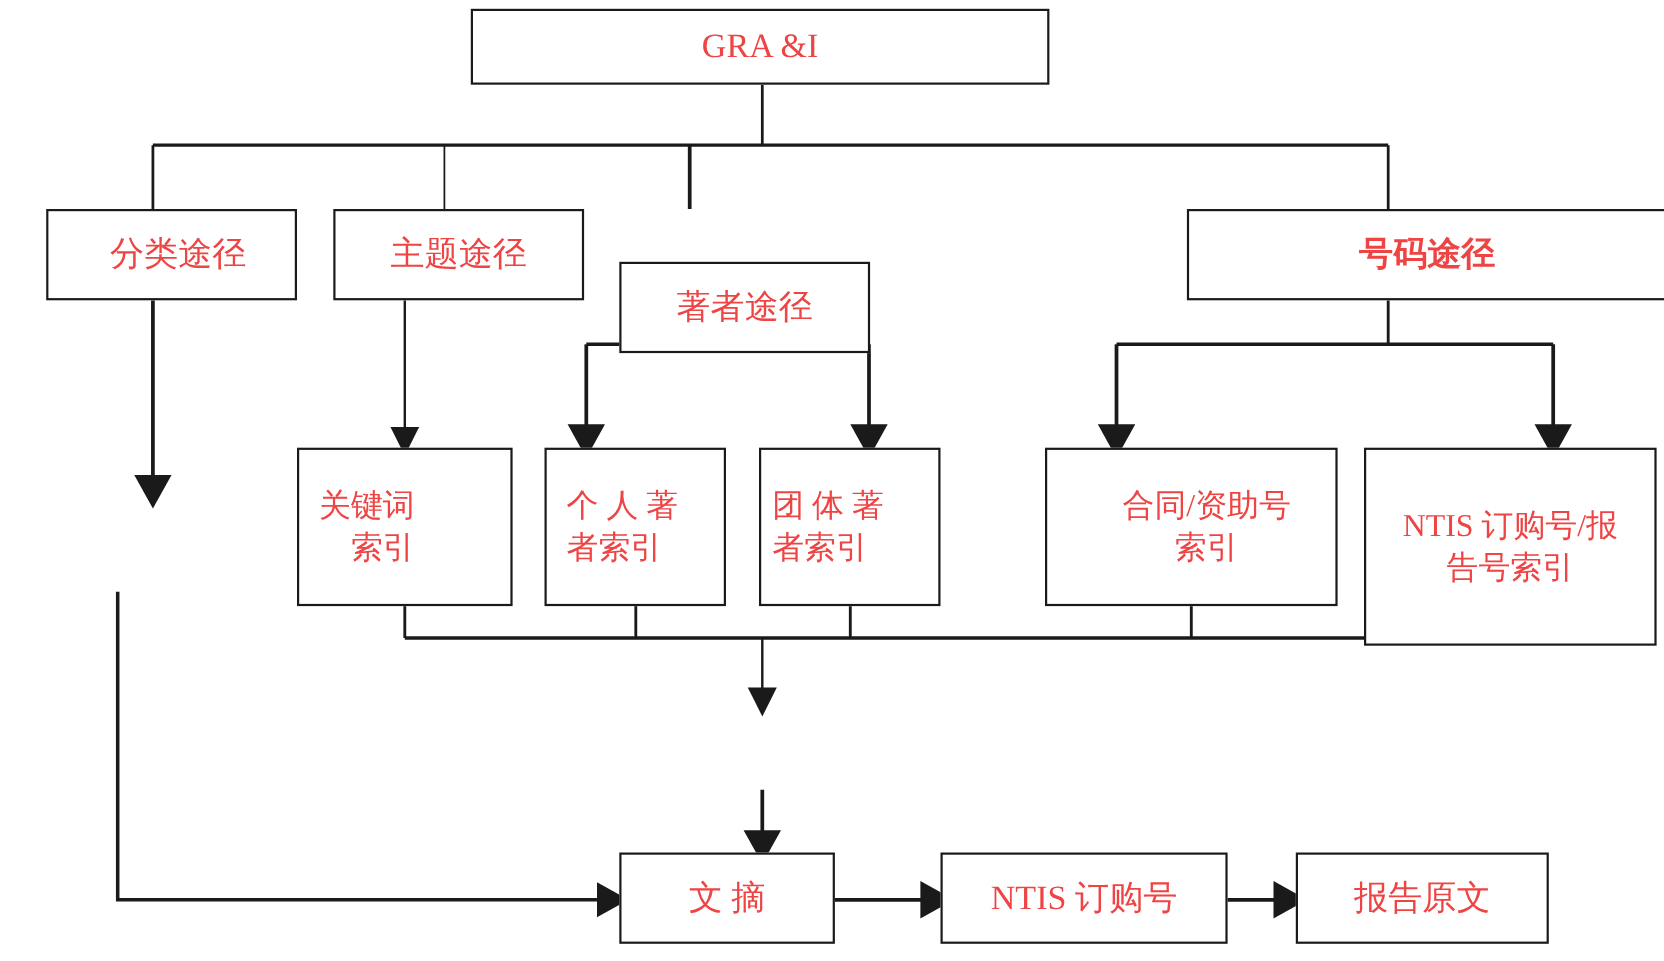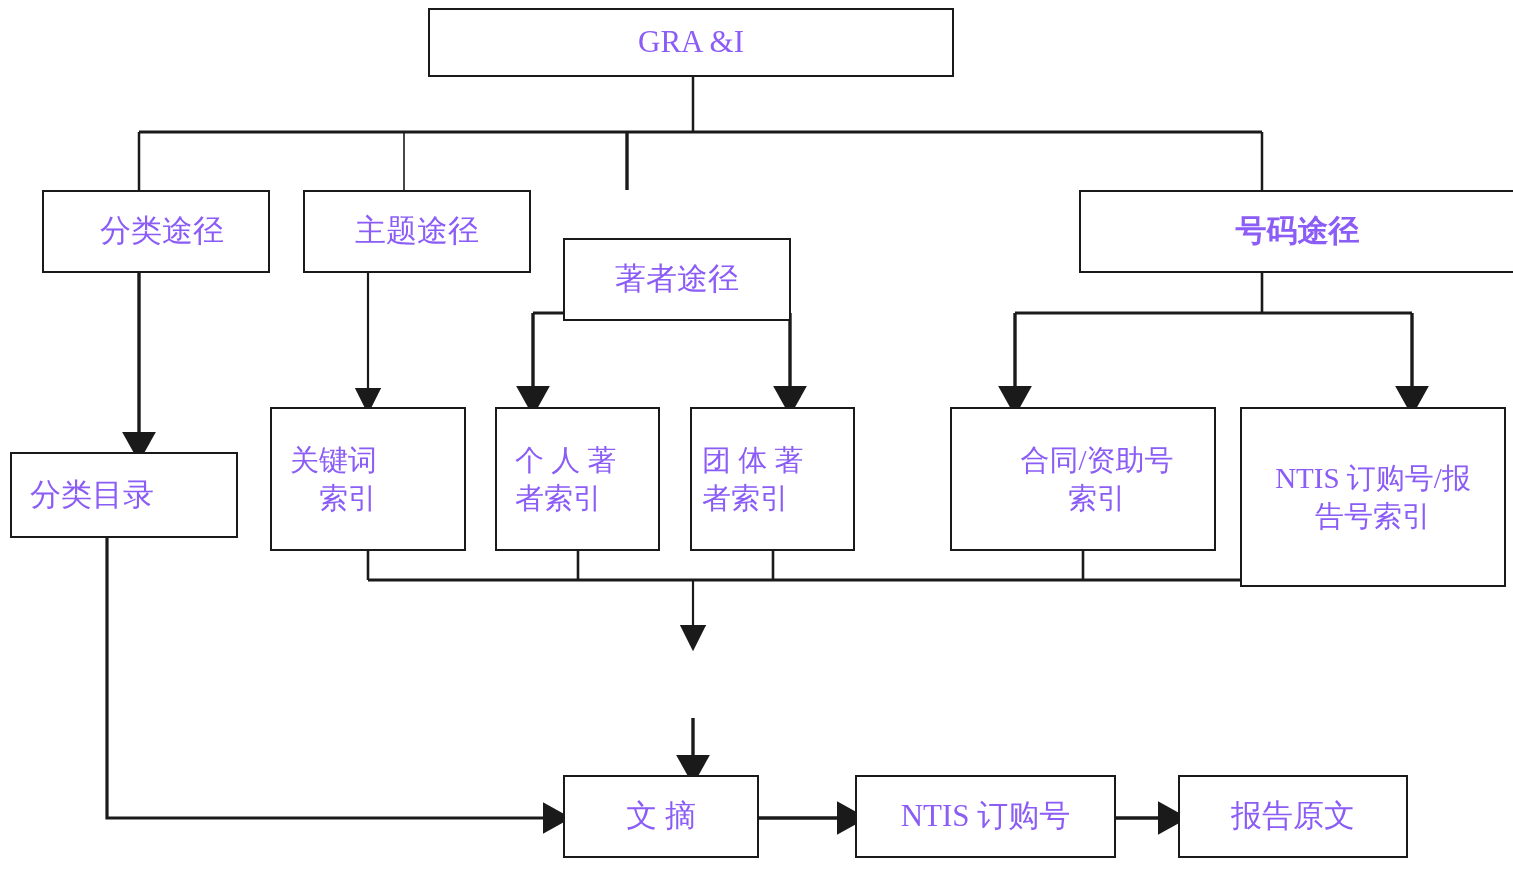--- a/index.html
+++ b/index.html
@@ -24,21 +24,21 @@
     pointer-events: none;
   }
   .node {
     position: absolute;
     box-sizing: border-box;
     border: 2.5px solid #1a1a1a;
     background: #ffffff;
     display: flex;
     align-items: center;
     justify-content: center;
-    color: #8b5cf6;
+    color: #ef4444;
     line-height: 1.32;
     white-space: pre-line;
     z-index: 2;
   }
   .node.lead {
     justify-content: flex-start;
     padding-left: 18px;
     text-align: left;
   }
   .t-lg { font-size: 31px; }
@@ -114,23 +114,20 @@
   </div>
 
   <div class="node t-lg" style="left:563px; top:190px; width:228px; height:83px;margin-top:48px;">
     <span>著者途径</span>
   </div>
 
   <div class="node t-lg" style="left:1079px; top:190px; width:437px; height:83px;font-weight:bold;">
     <span>号码途径</span>
   </div>
 
-  <div class="node lead t-lg" style="left:10px; top:452px; width:228px; height:86px;">
-    <span>分类目录</span>
-  </div>
 
   <div class="node lead t-md" style="left:270px; top:407px; width:196px; height:144px;text-align:right;">
     <span>关键词
 索引</span>
   </div>
 
   <div class="node lead t-md" style="left:495px; top:407px; width:165px; height:144px;">
     <span>个 人 著
 者索引</span>
   </div>

